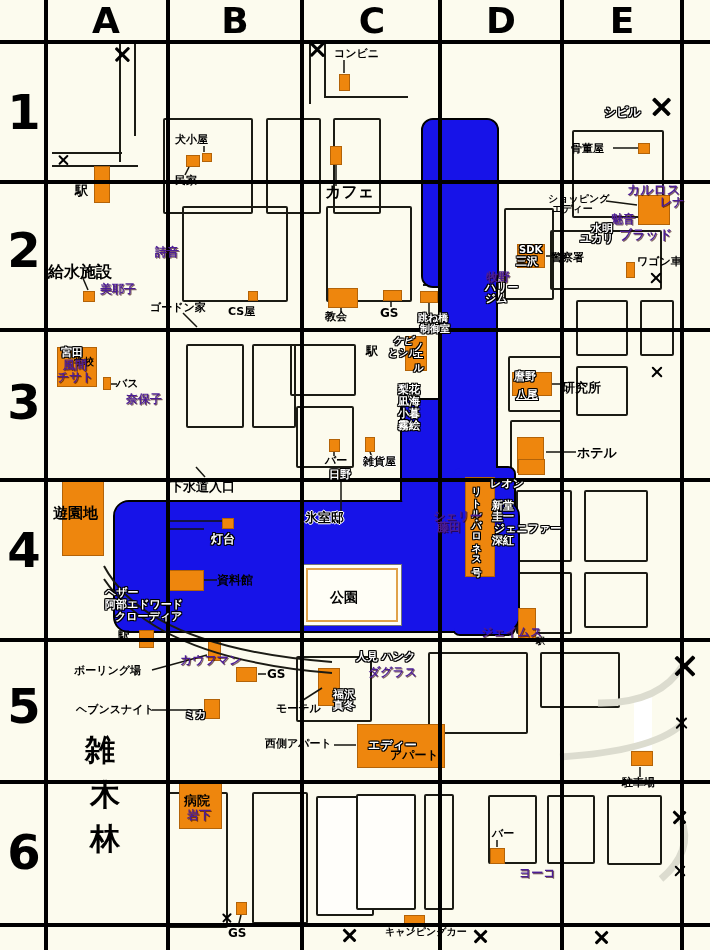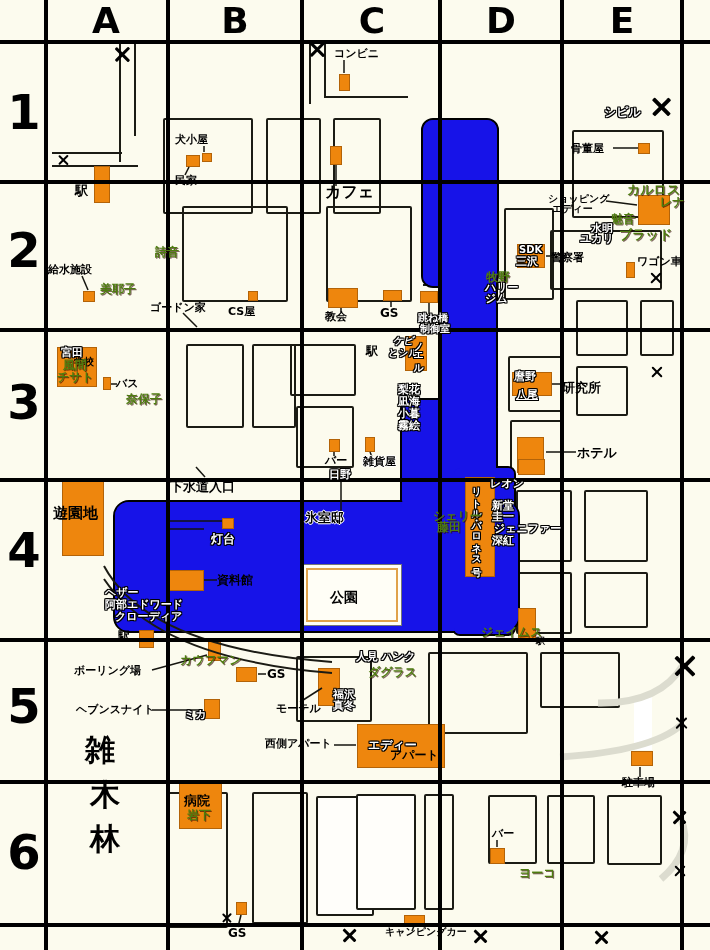--- a/index.html
+++ b/index.html
@@ -11,21 +11,21 @@
   .water{position:absolute;background:#1713E8;border:2px solid #000;z-index:3;}
   .waterfill{position:absolute;background:#1713E8;z-index:3;}
   .park{position:absolute;background:#FFFEF6;border:1px solid #777;z-index:4;}
   .parkframe{position:absolute;left:3px;top:3px;right:3px;bottom:3px;border:2px solid #E0A24A;}
   .bldg{position:absolute;background:#EE860D;border:1px solid rgba(70,35,0,.35);z-index:5;}
   svg.decor{position:absolute;left:0;top:0;z-index:6;}
   .gridline{position:absolute;background:#000;z-index:7;}
   .lbl{position:absolute;font-weight:bold;white-space:nowrap;line-height:1;z-index:8;}
   .lbl.b{color:#000;}
   .lbl.halo{color:#000;text-shadow:1px 0 0 #fff,-1px 0 0 #fff,0 1px 0 #fff,0 -1px 0 #fff;}
-  .lbl.r{color:#4d7c0f;text-shadow:1px 1px 0 rgba(45,0,0,.6);}
+  .lbl.r{color:#4c1d95;text-shadow:1px 1px 0 rgba(45,0,0,.6);}
   .lbl.w{color:#fff;text-shadow:-1px -1px 0 #000,1px -1px 0 #000,-1px 1px 0 #000,1px 1px 0 #000,0 -1px 0 #000,0 1px 0 #000,-1px 0 0 #000,1px 0 0 #000;}
   .lbl.vert{writing-mode:vertical-rl;text-orientation:upright;letter-spacing:0;}
   .colhead,.rowhead{position:absolute;color:#000;font-weight:bold;z-index:8;text-align:center;}
   .xmark{position:absolute;z-index:9;}
   .xmark .bar{position:absolute;left:-8%;top:41%;width:116%;height:18%;background:#000;border-radius:1px;}
   .xmark .b1{transform:rotate(45deg);}
   .xmark .b2{transform:rotate(-45deg);}
 </style>
 </head>
 <body>
@@ -203,21 +203,21 @@
     <div class="lbl w" style="font-size: 11px; left: 580px; top: 233px;">ユカリ</div>
     <div class="lbl r" style="font-size: 13px; left: 619px; top: 228px;">ブラッド</div>
     <div class="lbl w" style="font-size: 10px; left: 519px; top: 245px;">SDK</div>
     <div class="lbl w" style="font-size: 11px; left: 516px; top: 256px;">三沢</div>
     <div class="lbl b" style="font-size: 11px; left: 551px; top: 252px; text-align: right;">警察署</div>
     <div class="lbl r" style="font-size: 12px; left: 486px; top: 271px;">牧野</div>
     <div class="lbl w" style="font-size: 11px; left: 485px; top: 282px;">ハリー</div>
     <div class="lbl w" style="font-size: 11px; left: 485px; top: 293px;">ジム</div>
     <div class="lbl b" style="font-size: 11px; left: 637px; top: 256px;">ワゴン車</div>
     <div class="lbl r" style="font-size: 12px; left: 155px; top: 246px;">詩音</div>
-    <div class="lbl b" style="font-size: 11px; left: 48px; top: 264px;">給水施設</div>
+    <div class="lbl b" style="font-size: 16px; left: 48px; top: 264px;">給水施設</div>
     <div class="lbl r" style="font-size: 12px; left: 100px; top: 283px;">美耶子</div>
     <div class="lbl b" style="font-size: 11px; left: 150px; top: 302px;">ゴードン家</div>
     <div class="lbl b" style="font-size: 11px; left: 228px; top: 306px;">CS屋</div>
     <div class="lbl b" style="font-size: 11px; left: 325px; top: 311px;">教会</div>
     <div class="lbl b" style="font-size: 12px; left: 380px; top: 307px;">GS</div>
     <div class="lbl w" style="font-size: 10px; left: 418px; top: 313px;">跳ね橋</div>
     <div class="lbl w" style="font-size: 10px; left: 420px; top: 324px;">制御室</div>
     <div class="lbl b" style="font-size: 10px; left: 74px; top: 357px;">学校</div>
     <div class="lbl w" style="font-size: 11px; left: 61px; top: 347px;">宮田</div>
     <div class="lbl r" style="font-size: 12px; left: 63px; top: 359px;">風間</div>

